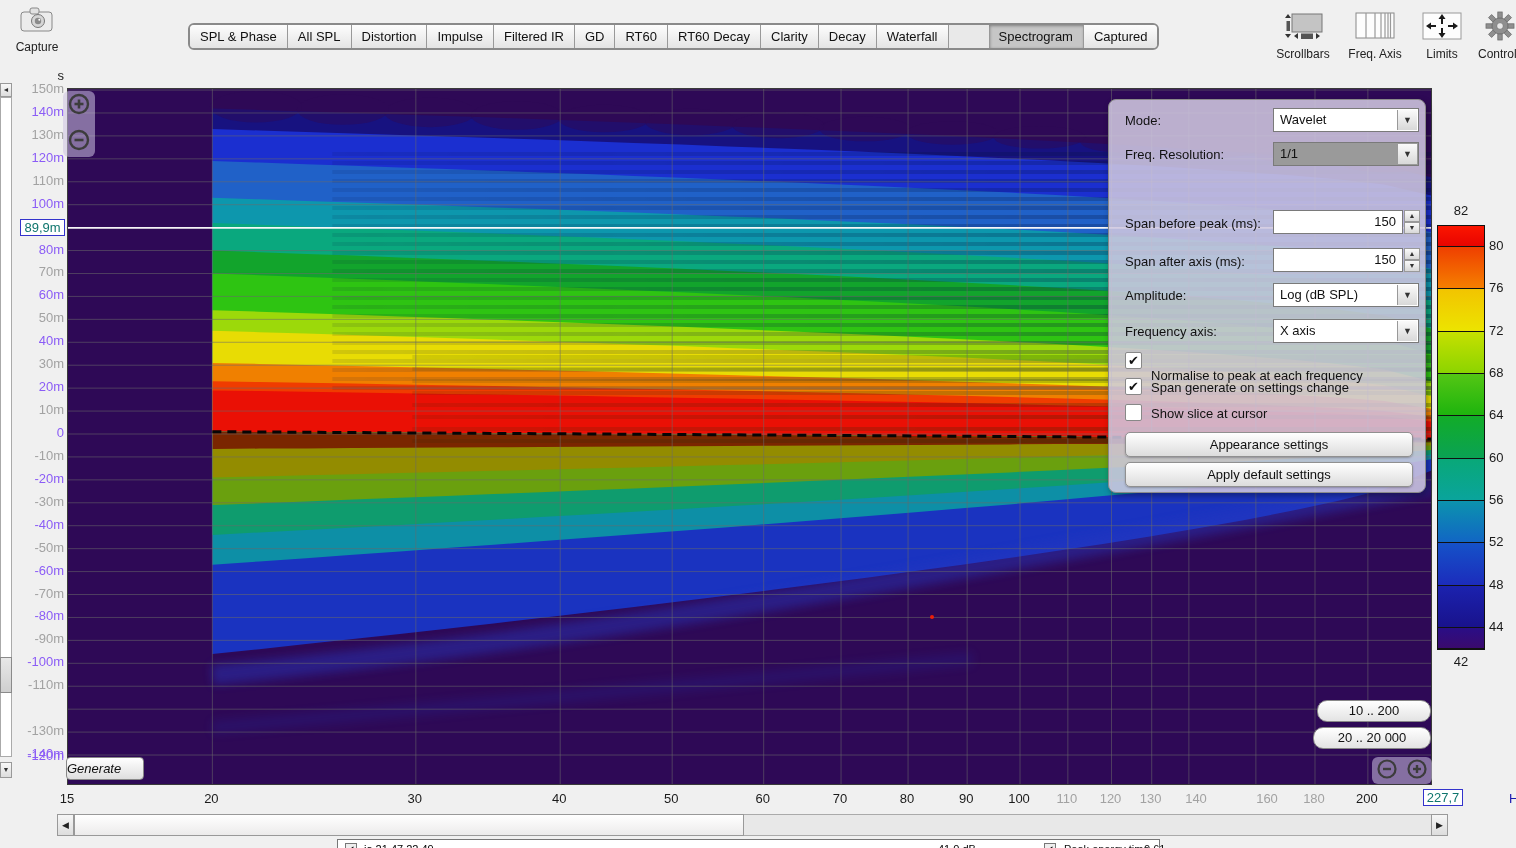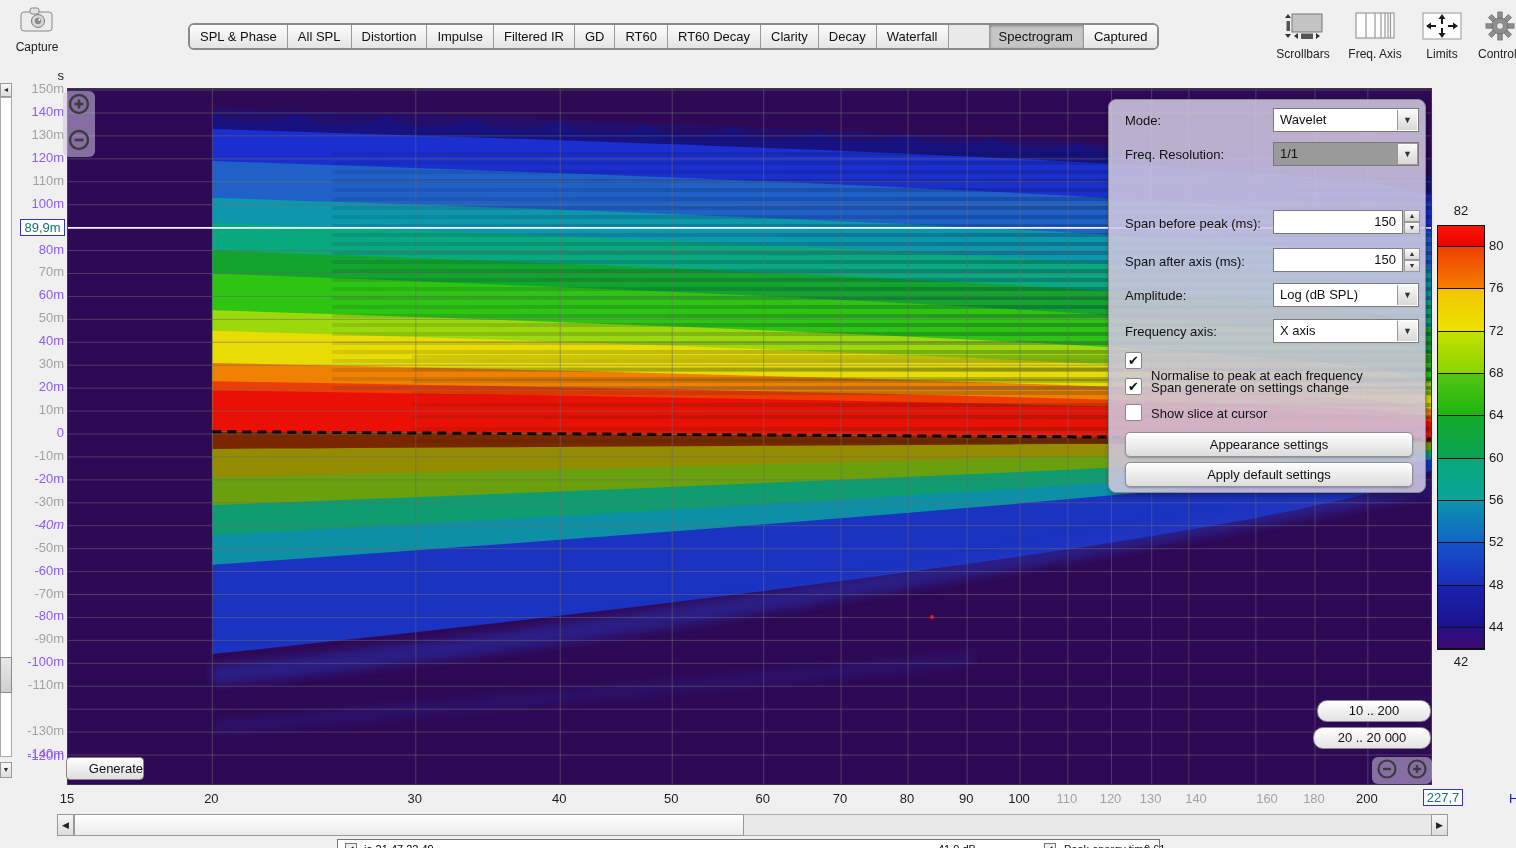--- a/index.html
+++ b/index.html
@@ -13,21 +13,21 @@
   .tab{padding:4px 10px 5px 10px;font-size:13px;color:#111;background:linear-gradient(#fdfdfd,#e4e4e4);border-right:1px solid #999;white-space:nowrap;}
   .tab:last-child{border-right:none;}
   .tab.sel{background:#c6c6c6;box-shadow:inset 1px 1px 3px rgba(0,0,0,.35);margin-left:40px;}
   
   .ylab{position:absolute;right:0;font-size:13px;color:#8b5cf6;text-align:right;width:52px;}
   .ylab.dim,.xlab.dim{color:#a2a2a2;}
   .xlab{position:absolute;font-size:13px;color:#1b1b1b;transform:translateX(-50%);}
   .curbox{position:absolute;background:#fff;border:1px solid #3333cc;color:#0f766e;font-size:13px;text-align:center;line-height:15px;z-index:30;}
   
   .pillbtn{position:absolute;background:linear-gradient(#ffffff,#e3e3e3);border:1px solid #888;border-radius:10px;font-size:13px;color:#111;text-align:center;z-index:25;padding-top:2px;}
-  .pushbtn{position:absolute;background:linear-gradient(#ffffff,#dedede);border:1px solid #888;border-radius:4px;font-size:13px;color:#111;text-align:right;z-index:25;}
+  .pushbtn{position:absolute;background:linear-gradient(#ffffff,#dedede);border:1px solid #888;border-radius:4px;font-size:13px;color:#111;text-align:left;z-index:25;font-style:italic;}
   .zoombox{position:absolute;background:rgba(205,195,225,.55);border-radius:6px;z-index:25;display:flex;align-items:center;justify-content:center;gap:8px;}
   
   .panel{position:absolute;left:1108px;top:99px;width:318px;height:394px;background:rgba(208,200,224,.87);border:1px solid #8a8a8a;border-radius:8px;box-shadow:2px 3px 6px rgba(0,0,0,.35);z-index:40;}
   .panel .row{position:absolute;left:16px;font-size:13px;color:#111;}
   .combo{position:absolute;left:164px;width:146px;height:24px;background:#fff;border:1px solid #7a7a7a;font-size:13px;color:#111;line-height:22px;padding-left:6px;}
   .combo .arr{position:absolute;right:1px;top:1px;bottom:1px;width:20px;background:linear-gradient(#fafafa,#d8d8d8);border-left:1px solid #999;color:#333;font-size:9px;text-align:center;line-height:20px;}
   .combo.gray{background:#9a9a9a;}
   .spinfield{position:absolute;left:164px;width:130px;height:24px;background:#fff;border:1px solid #7a7a7a;font-size:13px;color:#111;line-height:22px;text-align:right;padding-right:6px;}
   .spinner{position:absolute;left:295px;width:16px;height:24px;}
   .spinner div{position:absolute;left:0;width:16px;height:12px;background:linear-gradient(#fafafa,#d8d8d8);border:1px solid #999;font-size:7px;color:#333;text-align:center;line-height:10px;}
@@ -170,21 +170,21 @@
       <span class="ylab" style="right: 1454px; left: 12px; width: 52px; top: 287.42px; position: absolute;">60m</span>
       <span class="ylab dim" style="right: 1454px; left: 12px; width: 52px; top: 310.35px; position: absolute;">50m</span>
       <span class="ylab" style="right: 1454px; left: 12px; width: 52px; top: 333.28px; position: absolute;">40m</span>
       <span class="ylab dim" style="right: 1454px; left: 12px; width: 52px; top: 356.21px; position: absolute;">30m</span>
       <span class="ylab" style="right: 1454px; left: 12px; width: 52px; top: 379.14px; position: absolute;">20m</span>
       <span class="ylab dim" style="right: 1454px; left: 12px; width: 52px; top: 402.07px; position: absolute;">10m</span>
       <span class="ylab" style="right: 1454px; left: 12px; width: 52px; top: 425px; position: absolute;">0</span>
       <span class="ylab dim" style="right: 1454px; left: 12px; width: 52px; top: 447.93px; position: absolute;">-10m</span>
       <span class="ylab" style="right: 1454px; left: 12px; width: 52px; top: 470.86px; position: absolute;">-20m</span>
       <span class="ylab dim" style="right: 1454px; left: 12px; width: 52px; top: 493.79px; position: absolute;">-30m</span>
-      <span class="ylab" style="right: 1454px; left: 12px; width: 52px; top: 516.72px; position: absolute; font-style: italic;">-40m</span>
+      <span class="ylab" style="right: 1454px; left: 12px; width: 52px; top: 516.72px; position: absolute;">-40m</span>
       <span class="ylab dim" style="right: 1454px; left: 12px; width: 52px; top: 539.65px; position: absolute;">-50m</span>
       <span class="ylab" style="right: 1454px; left: 12px; width: 52px; top: 562.58px; position: absolute;">-60m</span>
       <span class="ylab dim" style="right: 1454px; left: 12px; width: 52px; top: 585.51px; position: absolute;">-70m</span>
       <span class="ylab" style="right: 1454px; left: 12px; width: 52px; top: 608.44px; position: absolute;">-80m</span>
       <span class="ylab dim" style="right: 1454px; left: 12px; width: 52px; top: 631.37px; position: absolute;">-90m</span>
       <span class="ylab" style="right: 1454px; left: 12px; width: 52px; top: 654.3px; position: absolute;">-100m</span>
       <span class="ylab dim" style="right: 1454px; left: 12px; width: 52px; top: 677.23px; position: absolute;">-110m</span>
       <span class="ylab" style="right: 1454px; left: 12px; width: 52px; top: 700.16px; position: absolute; margin-top: 48px;">-120m</span>
       <span class="ylab dim" style="right: 1454px; left: 12px; width: 52px; top: 723.09px; position: absolute;">-130m</span>
       <span class="ylab" style="right: 1454px; left: 12px; width: 52px; top: 746.02px; position: absolute;">-140m</span>

